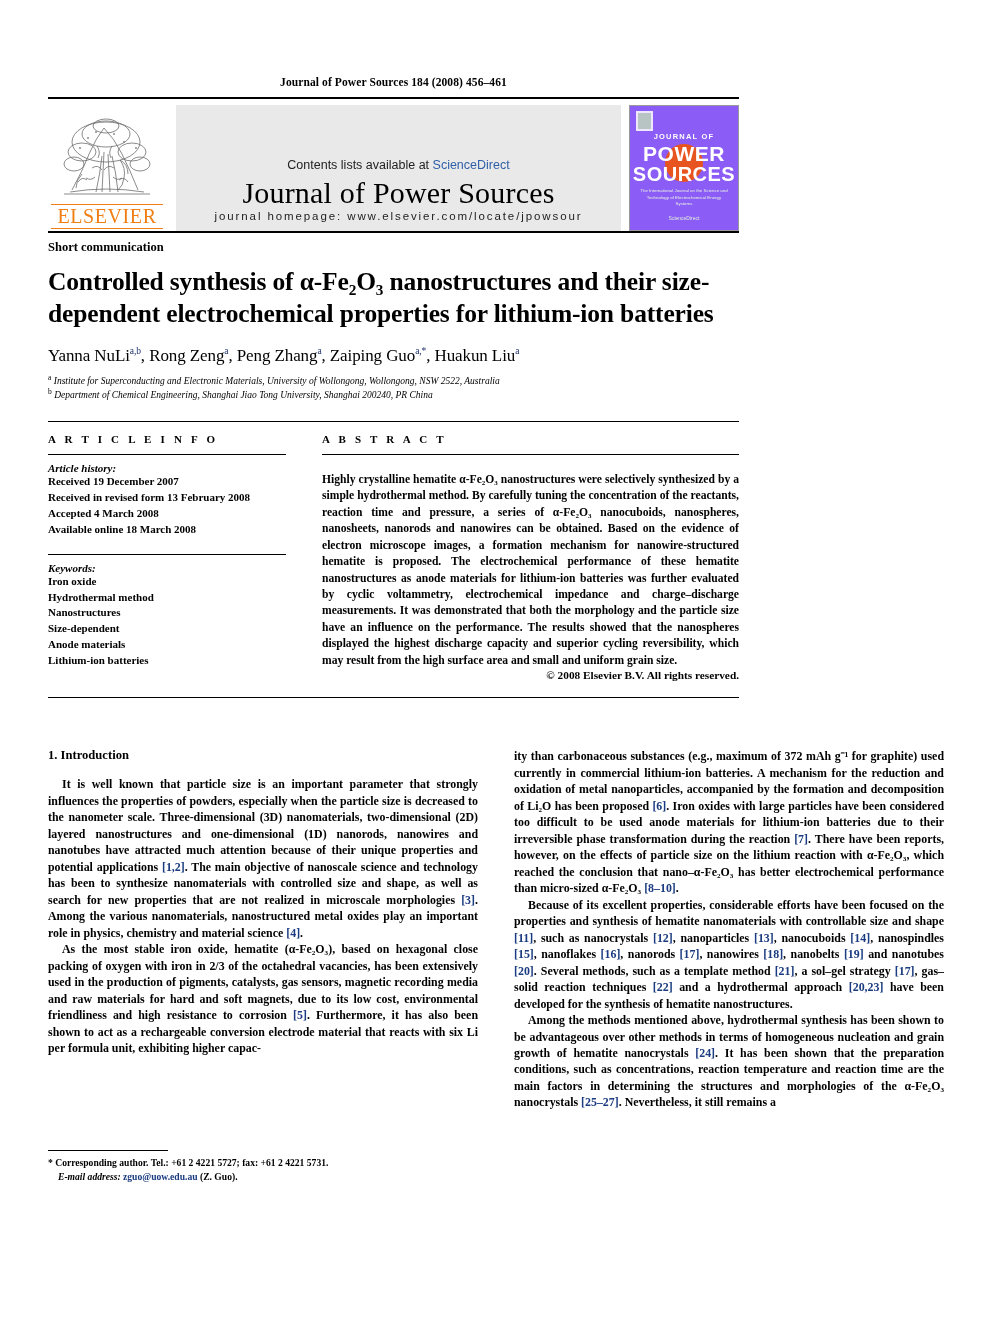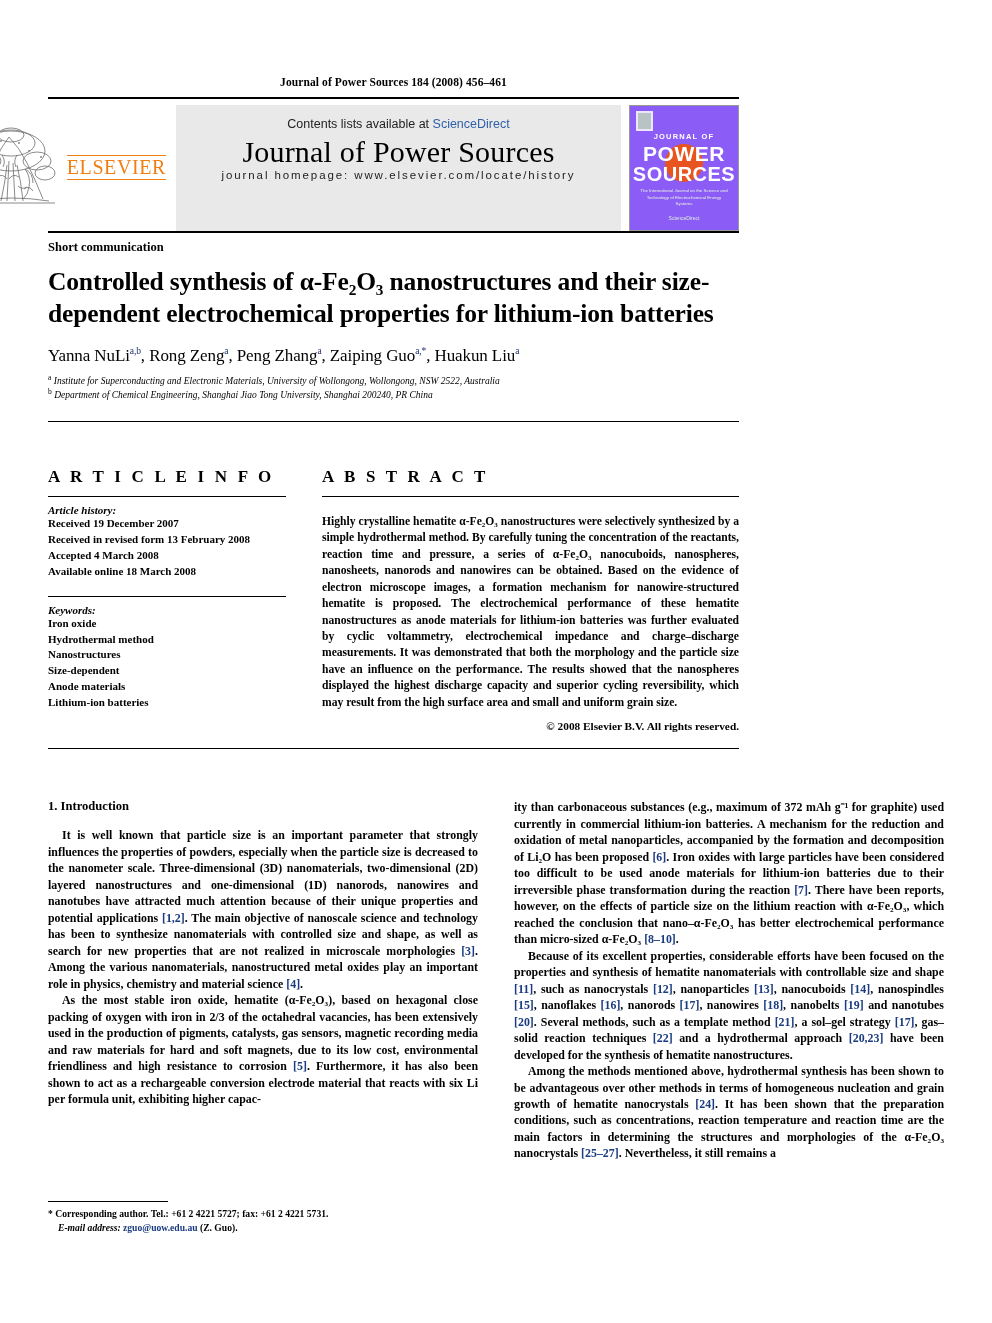--- a/index.html
+++ b/index.html
@@ -39,21 +39,21 @@
     border-top: 2.2px solid #000;
     padding-top: 6px;
     display: flex;
     align-items: stretch;
     height: 126px;
   }
   .elsevier-logo {
     width: 118px;
     flex: 0 0 118px;
     display: flex;
-    flex-direction: row;
+    flex-direction: column;
     justify-content: flex-end;
     align-items: center;
     padding-bottom: 2px;
   }
   .tree-box { width: 110px; height: 92px; }
   .elsevier-word {
     font-family: "Liberation Serif", serif;
     color: #F07F13;
     font-size: 20px;
     letter-spacing: .6px;
@@ -63,21 +63,21 @@
     padding: 1px 0 2px 0;
     width: 112px;
     text-align: center;
   }
   .banner {
     flex: 1 1 auto;
     background: #e9e9e9;
     margin: 0 8px 0 10px;
     display: flex;
     flex-direction: column;
-    justify-content: flex-start;
+    justify-content: flex-end;
     align-items: center;
     padding: 12px 0 9px 0;
   }
   .banner-top {
     font-family: "Liberation Sans", sans-serif;
     font-size: 12.5px;
     color: #222;
   }
   .banner-top .sd {
     color: #2E5FA8;
@@ -195,23 +195,22 @@
     margin-top: 18px;
     border-top: 1px solid #000;
     display: flex;
     padding-top: 11px;
   }
   .col-info { width: 238px; flex: 0 0 238px; }
   .col-abs  { flex: 1 1 auto; margin-left: 36px; }
   .sec-label {
     font-family: "Liberation Serif", serif;
     font-weight: bold;
-    font-size: 17px;
+    font-size: 11px;
     letter-spacing: 3.2px;
-    margin-top: 34px;
   }
   .sub-rule { border-top: 1px solid #000; margin-top: 9px; padding-top: 7px; }
   .hist-title, .kw-title {
     font-style: italic;
     font-weight: bold;
     font-size: 11px;
   }
   .hist-line, .kw-line {
     font-size: 11px;
     font-weight: bold;
@@ -222,21 +221,20 @@
     font-size: 11.6px;
     line-height: 1.42;
     text-align: justify;
     font-weight: bold;
     margin-top: 10px;
   }
   .copyright {
     text-align: right;
     font-size: 11.3px;
     font-weight: bold;
-    margin-top: 9px;
   }
 
   
   .body-rule { border-top: 1px solid #000; margin-top: 16px; }
   .body {
     display: flex;
     margin-top: 16px;
     height: 470px;
   }
   .bcol { width: 430px; flex: 0 0 430px; position: relative; margin-top: 34px; }
@@ -328,21 +326,21 @@
         </svg>
       </div>
       <div class="elsevier-word">ELSEVIER</div>
     </div>
 
     <div class="banner">
       <div class="banner-top">
         <span>Contents lists available at </span><span class="sd">ScienceDirect</span>
       </div>
       <div class="banner-title">Journal of Power Sources</div>
-      <div class="banner-home">journal homepage: www.elsevier.com/locate/history</div>
+      <div class="banner-home">journal homepage: www.elsevier.com/locate/jpowsour</div>
     </div>
 
     <div class="cover">
       <div class="cover-els"></div>
       <div class="cover-jof">JOURNAL OF</div>
       <div class="cover-sun"></div>
       <div class="cover-power">POWER</div>
       <div class="cover-sources">SOURCES</div>
       <div class="cover-strap">The International Journal on the Science and Technology of Electrochemical Energy Systems</div>
       <div class="cover-sd">ScienceDirect</div>

